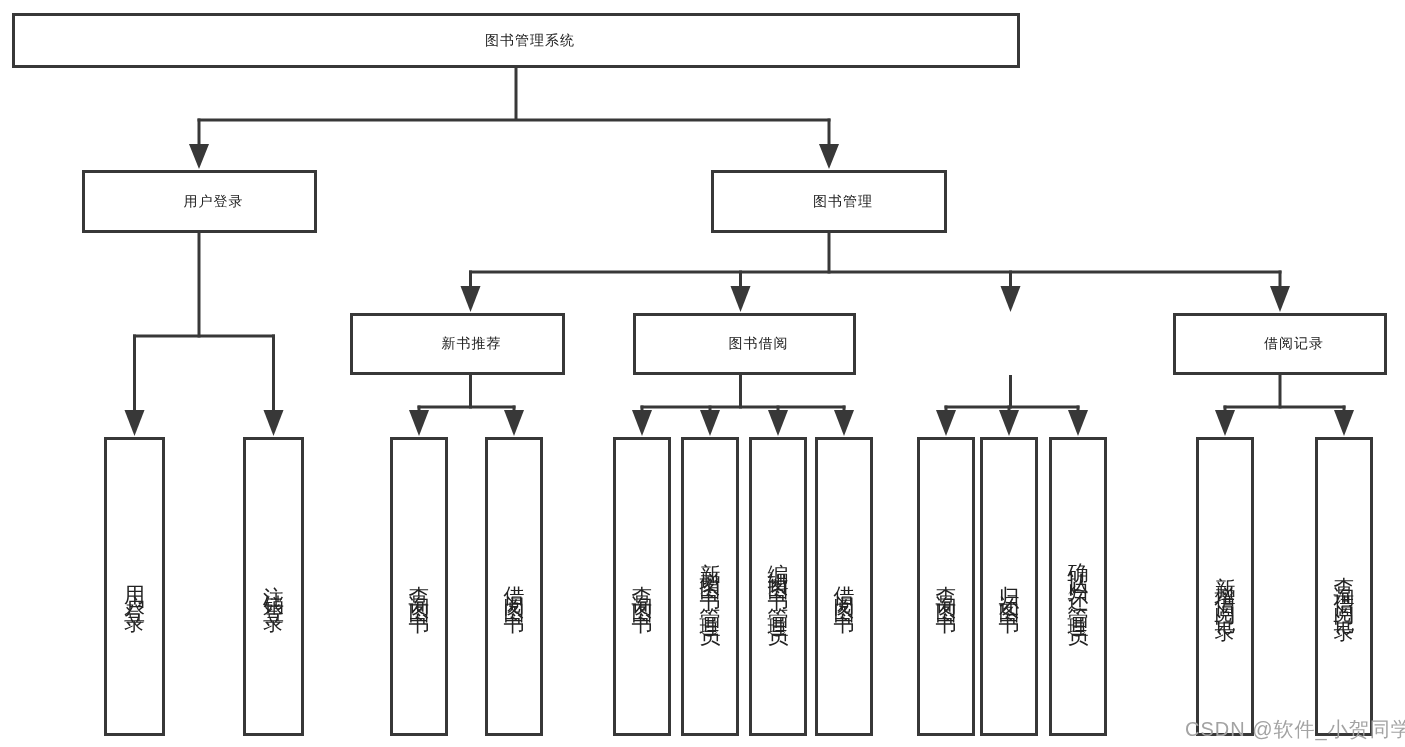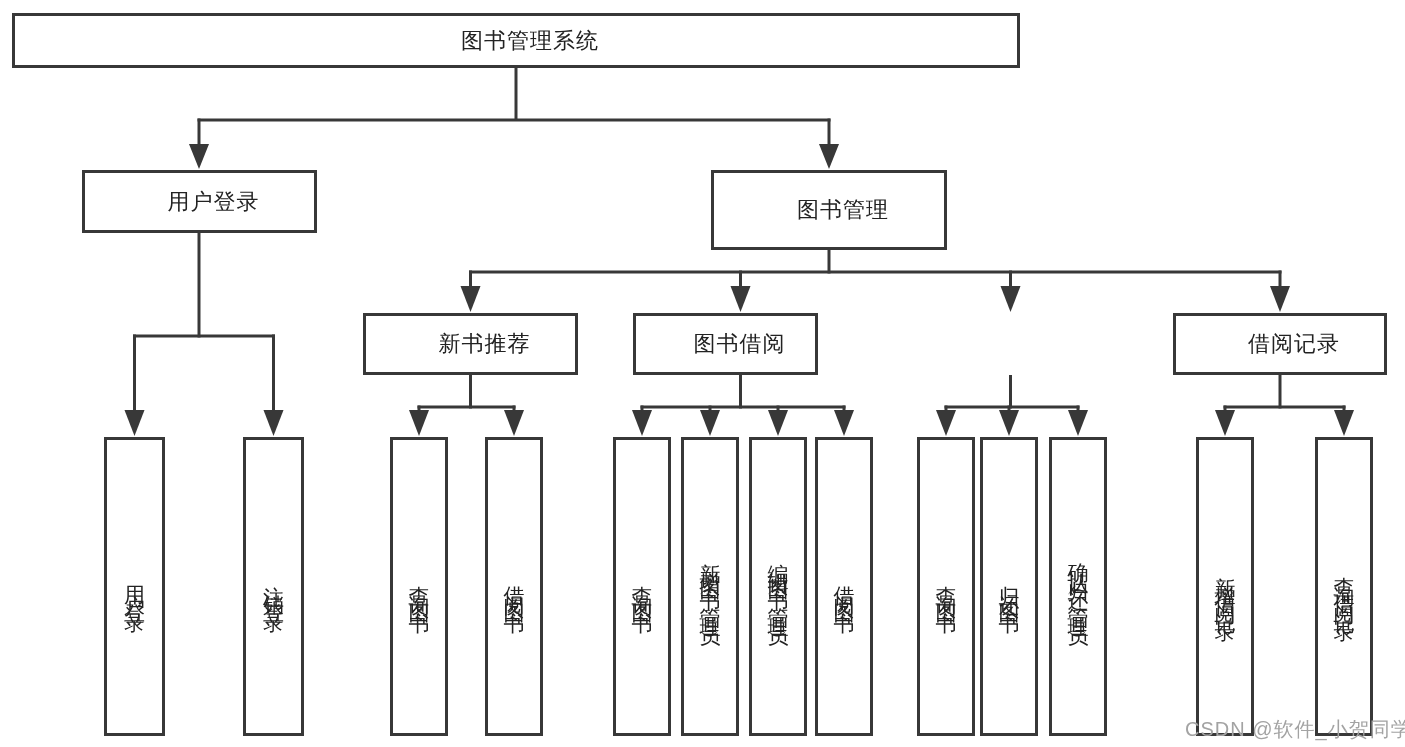--- a/index.html
+++ b/index.html
@@ -26,39 +26,39 @@
     position: absolute;
     box-sizing: border-box;
     border: 3px solid #383838;
     background: #ffffff;
     display: flex;
     align-items: center;
     justify-content: center;
     color: #222222;
   }
   .hbox {
-    font-size: 22px;
+    font-size: 14px;
     letter-spacing: 1px;
     white-space: nowrap;
     padding-left: 28px;
   }
   .leaf span {
     writing-mode: vertical-rl;
     text-orientation: mixed;
     font-size: 21px;
     letter-spacing: 9px;
     line-height: 1.15;
     color: #222222;
   }
   
   .n-root            { left: 12px;   top: 13px;  width: 1008px; height: 55px; }
   .n-user-login      { left: 82px;   top: 170px; width: 235px;  height: 63px; }
-  .n-book-mgmt       { left: 711px;  top: 170px; width: 236px;  height: 80px; }
-  .n-new-book        { left: 363px;  top: 313px; width: 215px;  height: 62px; }
-  .n-book-borrow     { left: 633px;  top: 313px; width: 185px;  height: 62px; }
+  .n-book-mgmt       { left: 711px;  top: 170px; width: 236px;  height: 63px; }
+  .n-new-book        { left: 350px;  top: 313px; width: 215px;  height: 62px; }
+  .n-book-borrow     { left: 633px;  top: 313px; width: 223px;  height: 62px; }
   .n-current-borrow  { left: 903px;  top: 313px; width: 215px;  height: 62px; }
   .n-borrow-records  { left: 1173px; top: 313px; width: 214px;  height: 62px; }
   .leaf              { top: 437px; height: 299px; }
   .n-leaf-ul1 { left: 104px;  width: 61px; }
   .n-leaf-ul2 { left: 243px;  width: 61px; }
   .n-leaf-nb1 { left: 390px;  width: 58px; }
   .n-leaf-nb2 { left: 485px;  width: 58px; }
   .n-leaf-bb1 { left: 613px;  width: 58px; }
   .n-leaf-bb2 { left: 681px;  width: 58px; }
   .n-leaf-bb3 { left: 749px;  width: 58px; }

